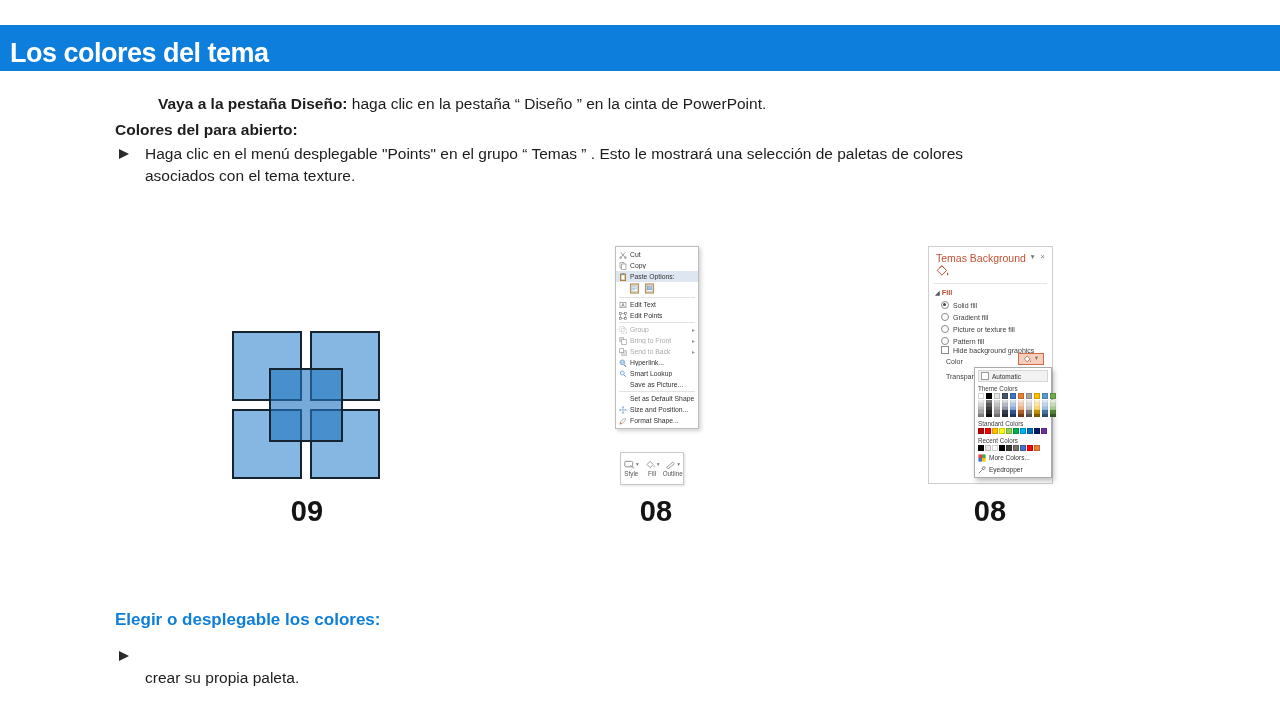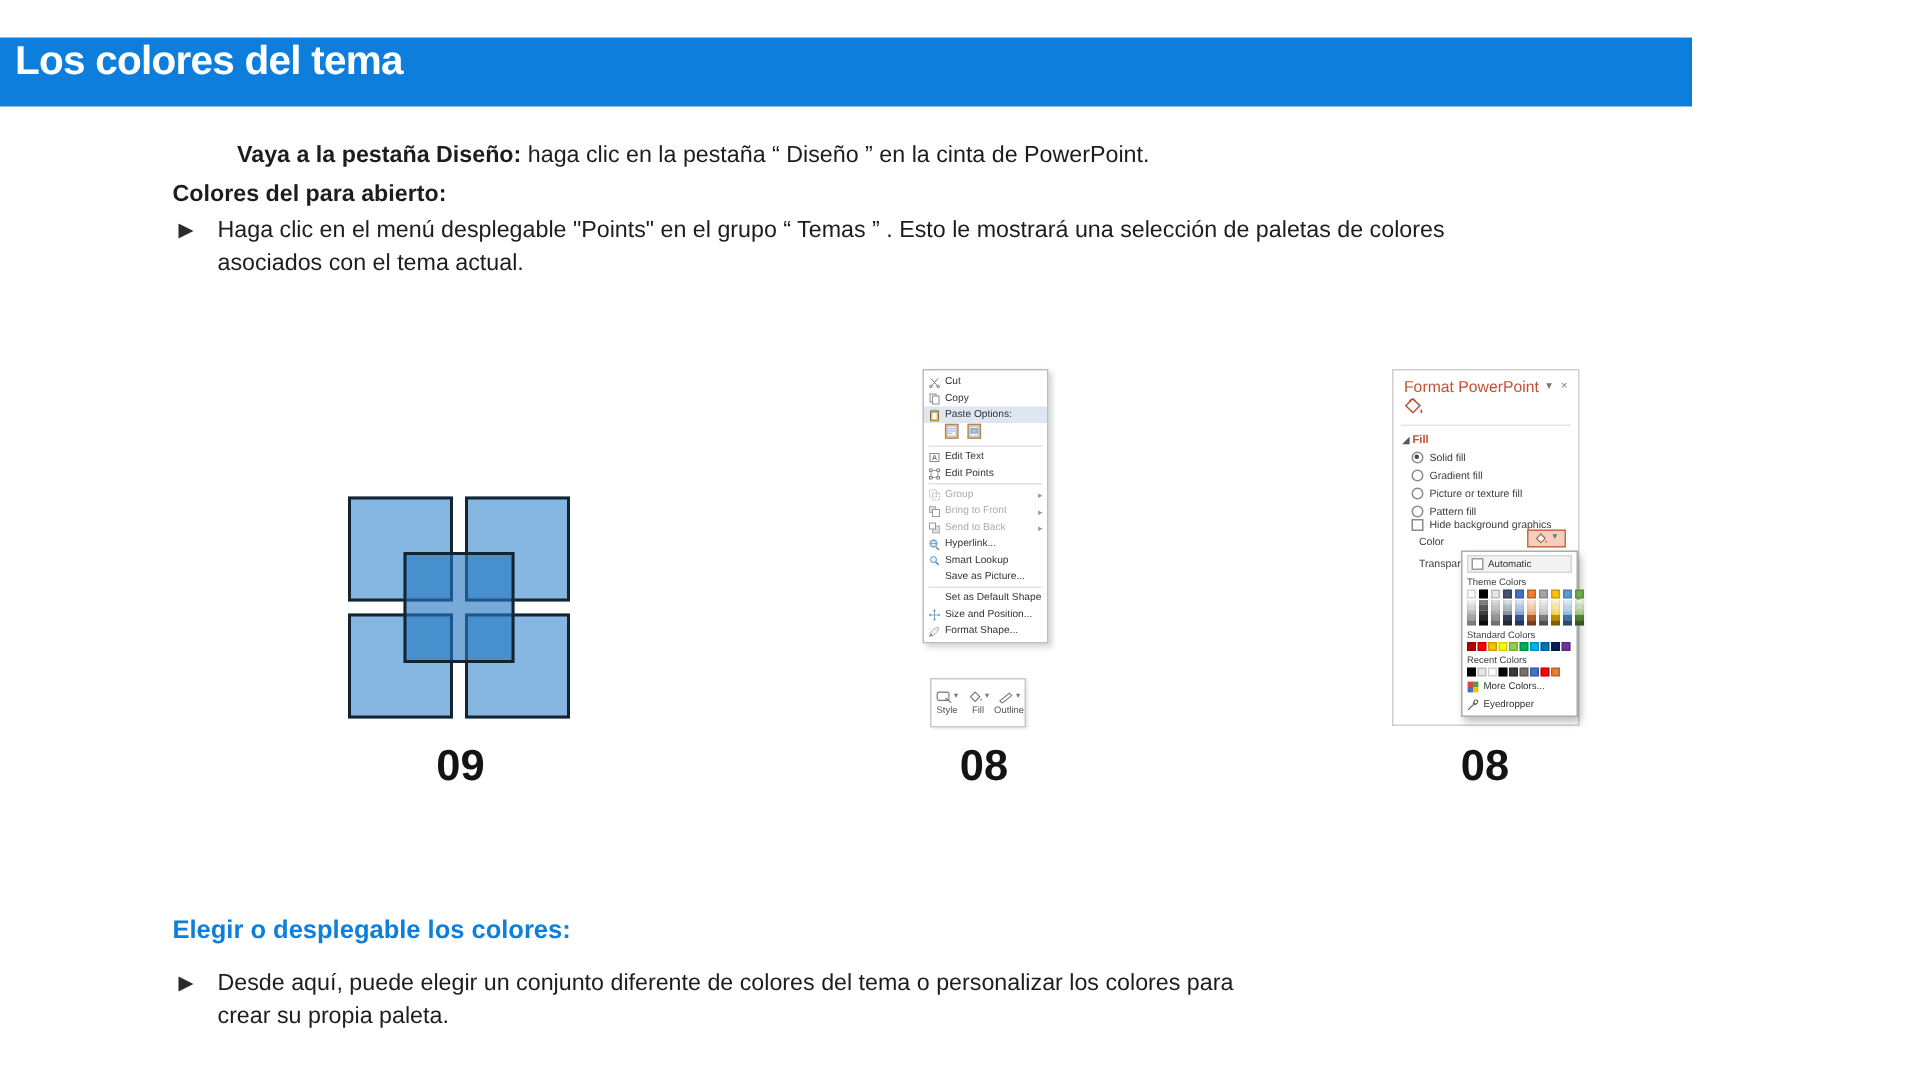--- a/index.html
+++ b/index.html
@@ -1,21 +1,21 @@
 <!DOCTYPE html>
 <html style="--header_blue: #0d7edb; --accent_blue: #0d7ed9; --square_light: #85b7e2; --square_center: #2376c2; --square_border: #16242f; --panel_accent_red: #c45034;"><head>
 <meta charset="utf-8">
 <style>
   html,body{margin:0;padding:0;background:#fff;}
   .slide{position:relative;width:1280px;height:720px;background:#ffffff;overflow:hidden;
          font-family:"Liberation Sans",sans-serif;color:#1d1d1d;}
 
   
-  .titlebar{position:absolute;left:0;top:25px;width:1128px;height:46px;
-            background:var(--header_blue,#0d7edb);display:flex;align-items:flex-start;}
+  .titlebar{position:absolute;left:0;top:25px;width:1280px;height:46px;
+            background:var(--header_blue,#0d7edb);display:flex;align-items:flex-end;}
   .titlebar h1{margin:0 0 2px 10px;color:#fff;font-size:27px;font-weight:bold;letter-spacing:-0.5px;}
 
   
   .tline{position:absolute;left:115px;font-size:15.5px;line-height:22px;white-space:nowrap;}
   .b{font-weight:bold;}
   .bullet{position:absolute;display:flex;align-items:flex-start;}
   .arrow{width:0;height:0;border-left:10px solid #2b2b2b;border-top:5px solid transparent;
          border-bottom:5px solid transparent;margin:6px 0 0 2px;flex:none;}
   .btxt{margin-left:16px;font-size:15.5px;line-height:22px;}
   .subtitle{position:absolute;left:115px;top:610px;font-size:17px;font-weight:bold;
@@ -107,21 +107,21 @@
 
   <div class="tline" style="top:93px;margin-left:43px;">
     <span class="b">Vaya a la pestaña Diseño:</span><span> haga clic en la pestaña “ Diseño ” en la cinta de PowerPoint.</span>
   </div>
   <div class="tline b" style="top:119px;">Colores del para abierto:</div>
 
   <div class="bullet" style="left:117px;top:143px;">
     <span class="arrow"></span>
     <div class="btxt">
       <span>Haga clic en el menú desplegable "Points" en el grupo “ Temas ” . Esto le mostrará una selección de paletas de colores</span><br>
-      <span>asociados con el tema actual.</span>
+      <span>asociados con el tema texture.</span>
     </div>
   </div>
 
   <div class="shapegrp">
     <div class="sq tl"></div>
     <div class="sq tr"></div>
     <div class="sq bl"></div>
     <div class="sq br"></div>
     <div class="sq center"></div>
   </div>
@@ -294,21 +294,21 @@
           <svg viewBox="0 0 14 10">
             <path d="M2 8.5L10 2l2 2l-8 6.5z" fill="#fff" stroke="#777" stroke-width=".9"></path>
           </svg>
           <span class="caret">▾</span>
         </span>
         <span>Outline</span>
       </div>
     </div>
 
   <div class="fp">
-    <div class="fp-title">Format PowerPoint</div>
+    <div class="fp-title">Temas Background</div>
     <div class="fp-winbtns">▾ ×</div>
     <div class="fp-bucket">
       <svg viewBox="0 0 15 13">
           <path d="M6.8 1.8l4.8 4.6l-4.6 4.8L2.2 6.5z" fill="#fff" stroke="#c45034" stroke-width="1"></path>
           <path d="M12.6 8.6c.9 1.1.9 2.3 0 3c-.9-.7-.9-1.9 0-3z" fill="#c45034"></path>
           <path d="M4.6 3.8c-.2-1.9 3.8-2.2 3.9-.2" fill="none" stroke="#c45034" stroke-width=".8"></path>
         </svg>
     </div>
     <div class="fp-sep"></div>
     <div class="fp-fillhdr"><span class="tri">◢</span><span>Fill</span></div>
@@ -476,18 +476,18 @@
   </div>
 
   <div class="stepnum" style="left:267px;">09</div>
   <div class="stepnum" style="left:616px;">08</div>
   <div class="stepnum" style="left:950px;">08</div>
 
   <div class="subtitle">Elegir o desplegable los colores:</div>
   <div class="bullet" style="left:117px;top:645px;">
     <span class="arrow"></span>
     <div class="btxt">
-      <span>Desde aquí, puede elegir un conjunto diferente de colores del tema o personalizar los colores para</span><br>
+      <br>
       <span>crear su propia paleta.</span>
     </div>
   </div>
 
 </div>
 
 </body></html>

